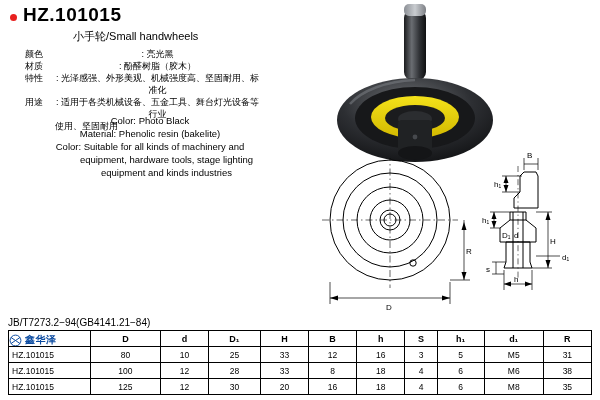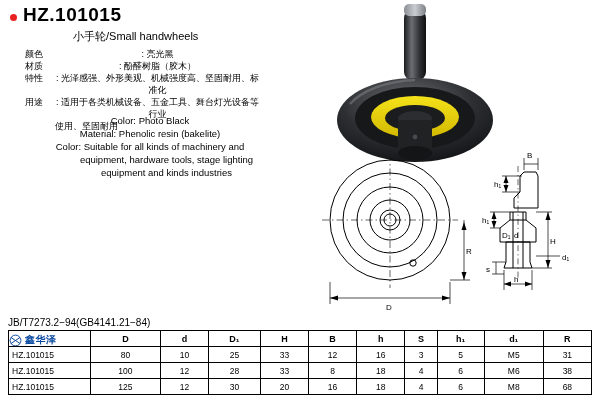--- a/index.html
+++ b/index.html
@@ -323,18 +323,18 @@
         <td class="name-col">HZ.101015</td>
         <td>125</td>
         <td>12</td>
         <td>30</td>
         <td>20</td>
         <td>16</td>
         <td>18</td>
         <td>4</td>
         <td>6</td>
         <td>M8</td>
-        <td>68</td>
+        <td>35</td>
       </tr>
     </tbody>
   </table>
 
 </div>
 
 </body></html>

